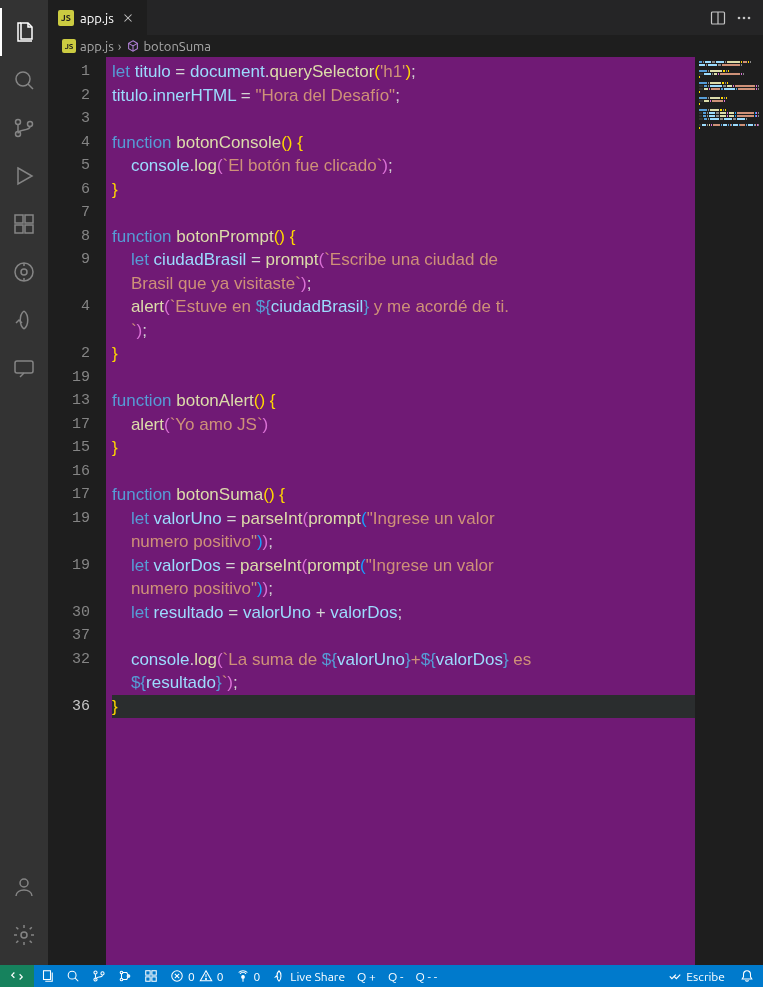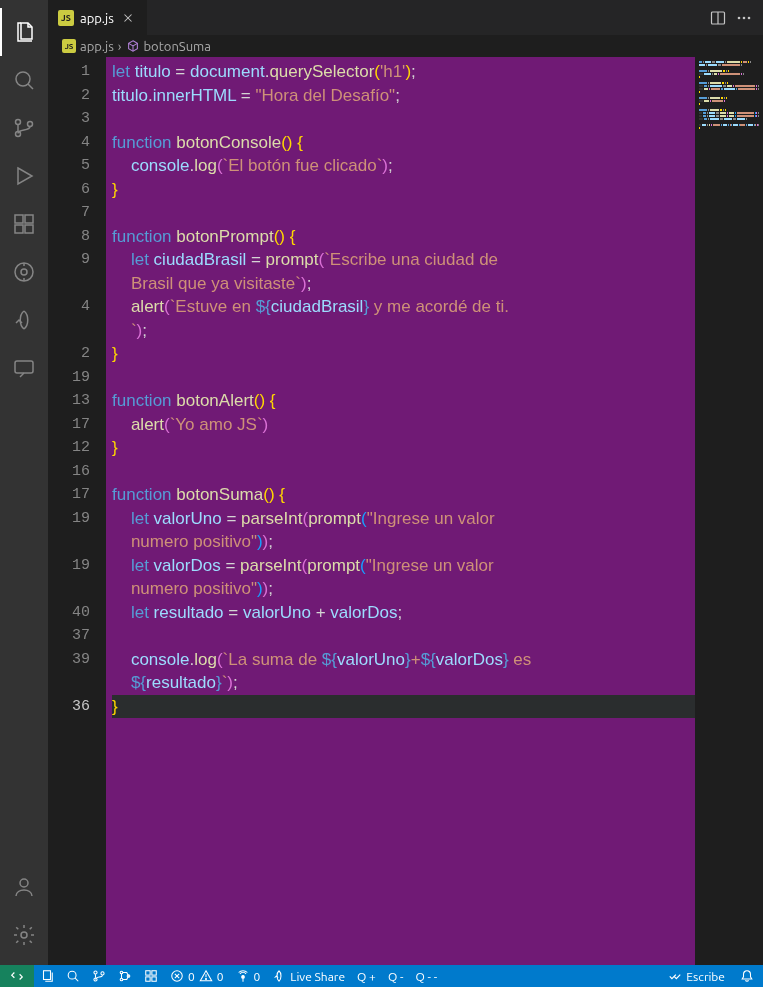--- a/index.html
+++ b/index.html
@@ -250,30 +250,30 @@
           <span class="ln">7</span>
           <span class="ln">8</span>
           <span class="ln">9</span>
           <span class="ln">&nbsp;</span>
           <span class="ln">4</span>
           <span class="ln">&nbsp;</span>
           <span class="ln">2</span>
           <span class="ln">19</span>
           <span class="ln">13</span>
           <span class="ln">17</span>
-          <span class="ln">12</span>
+          <span class="ln">15</span>
           <span class="ln">16</span>
           <span class="ln">17</span>
           <span class="ln">19</span>
           <span class="ln">&nbsp;</span>
           <span class="ln">19</span>
           <span class="ln">&nbsp;</span>
-          <span class="ln">40</span>
+          <span class="ln">30</span>
           <span class="ln">37</span>
-          <span class="ln">39</span>
+          <span class="ln">32</span>
           <span class="ln">&nbsp;</span>
           <span class="ln active">36</span>
         </div>
       <pre class="code" id="code"><span class="line"><span class="kw">let</span><span class="punc"> </span><span class="var">titulo</span><span class="punc"> = </span><span class="var">document</span><span class="punc">.</span><span class="fndef">querySelector</span><span class="bracket1">(</span><span class="str">'h1'</span><span class="bracket1">)</span><span class="punc">;</span></span><span class="line"><span class="var">titulo</span><span class="punc">.</span><span class="var">innerHTML</span><span class="punc"> = </span><span class="str">"Hora del Desafío"</span><span class="punc">;</span></span><span class="line"> </span><span class="line"><span class="kw">function</span><span class="punc"> </span><span class="fndef">botonConsole</span><span class="bracket1">()</span><span class="punc"> </span><span class="bracket1">{</span></span><span class="line"><span class="indent-guide">    </span><span class="var">console</span><span class="punc">.</span><span class="fndef">log</span><span class="bracket2">(</span><span class="str">`El botón fue clicado`</span><span class="bracket2">)</span><span class="punc">;</span></span><span class="line"><span class="bracket1">}</span></span><span class="line"> </span><span class="line"><span class="kw">function</span><span class="punc"> </span><span class="fndef">botonPrompt</span><span class="bracket1">()</span><span class="punc"> </span><span class="bracket1">{</span></span><span class="line"><span class="indent-guide">    </span><span class="kw">let</span><span class="punc"> </span><span class="var">ciudadBrasil</span><span class="punc"> = </span><span class="fndef">prompt</span><span class="bracket2">(</span><span class="str">`Escribe una ciudad de </span></span><span class="line"><span class="str">    Brasil que ya visitaste`</span><span class="bracket2">)</span><span class="punc">;</span></span><span class="line"><span class="indent-guide">    </span><span class="fndef">alert</span><span class="bracket2">(</span><span class="str">`Estuve en </span><span class="interp">${</span><span class="var">ciudadBrasil</span><span class="interp">}</span><span class="str"> y me acordé de ti.</span></span><span class="line"><span class="str">    `</span><span class="bracket2">)</span><span class="punc">;</span></span><span class="line"><span class="bracket1">}</span></span><span class="line"> </span><span class="line"><span class="kw">function</span><span class="punc"> </span><span class="fndef">botonAlert</span><span class="bracket1">()</span><span class="punc"> </span><span class="bracket1">{</span></span><span class="line"><span class="indent-guide">    </span><span class="fndef">alert</span><span class="bracket2">(</span><span class="str">`Yo amo JS`</span><span class="bracket2">)</span></span><span class="line"><span class="bracket1">}</span></span><span class="line"> </span><span class="line"><span class="kw">function</span><span class="punc"> </span><span class="fndef">botonSuma</span><span class="bracket1">()</span><span class="punc"> </span><span class="bracket1">{</span></span><span class="line"><span class="indent-guide">    </span><span class="kw">let</span><span class="punc"> </span><span class="var">valorUno</span><span class="punc"> = </span><span class="fndef">parseInt</span><span class="bracket2">(</span><span class="fndef">prompt</span><span class="bracket3">(</span><span class="str">"Ingrese un valor </span></span><span class="line"><span class="str">    numero positivo"</span><span class="bracket3">)</span><span class="bracket2">)</span><span class="punc">;</span></span><span class="line"><span class="indent-guide">    </span><span class="kw">let</span><span class="punc"> </span><span class="var">valorDos</span><span class="punc"> = </span><span class="fndef">parseInt</span><span class="bracket2">(</span><span class="fndef">prompt</span><span class="bracket3">(</span><span class="str">"Ingrese un valor </span></span><span class="line"><span class="str">    numero positivo"</span><span class="bracket3">)</span><span class="bracket2">)</span><span class="punc">;</span></span><span class="line"><span class="indent-guide">    </span><span class="kw">let</span><span class="punc"> </span><span class="var">resultado</span><span class="punc"> = </span><span class="var">valorUno</span><span class="punc"> + </span><span class="var">valorDos</span><span class="punc">;</span></span><span class="line"> </span><span class="line"><span class="indent-guide">    </span><span class="var">console</span><span class="punc">.</span><span class="fndef">log</span><span class="bracket2">(</span><span class="str">`La suma de </span><span class="interp">${</span><span class="var">valorUno</span><span class="interp">}</span><span class="str">+</span><span class="interp">${</span><span class="var">valorDos</span><span class="interp">}</span><span class="str"> es </span></span><span class="line"><span class="str">    </span><span class="interp">${</span><span class="var">resultado</span><span class="interp">}</span><span class="str">`</span><span class="bracket2">)</span><span class="punc">;</span></span><span class="line hl"><span class="bracket1">}</span></span></pre>
       <div class="minimap">
         <div class="minimap-content" id="minimap">
             <div class="mm-line">
               <div class="mm-seg" style="width: 3px; background: rgb(86, 156, 214);"></div>
               <div class="mm-seg" style="width: 1px; background: rgb(136, 136, 136);"></div>
               <div class="mm-seg" style="width: 6px; background: rgb(156, 220, 254);"></div>

